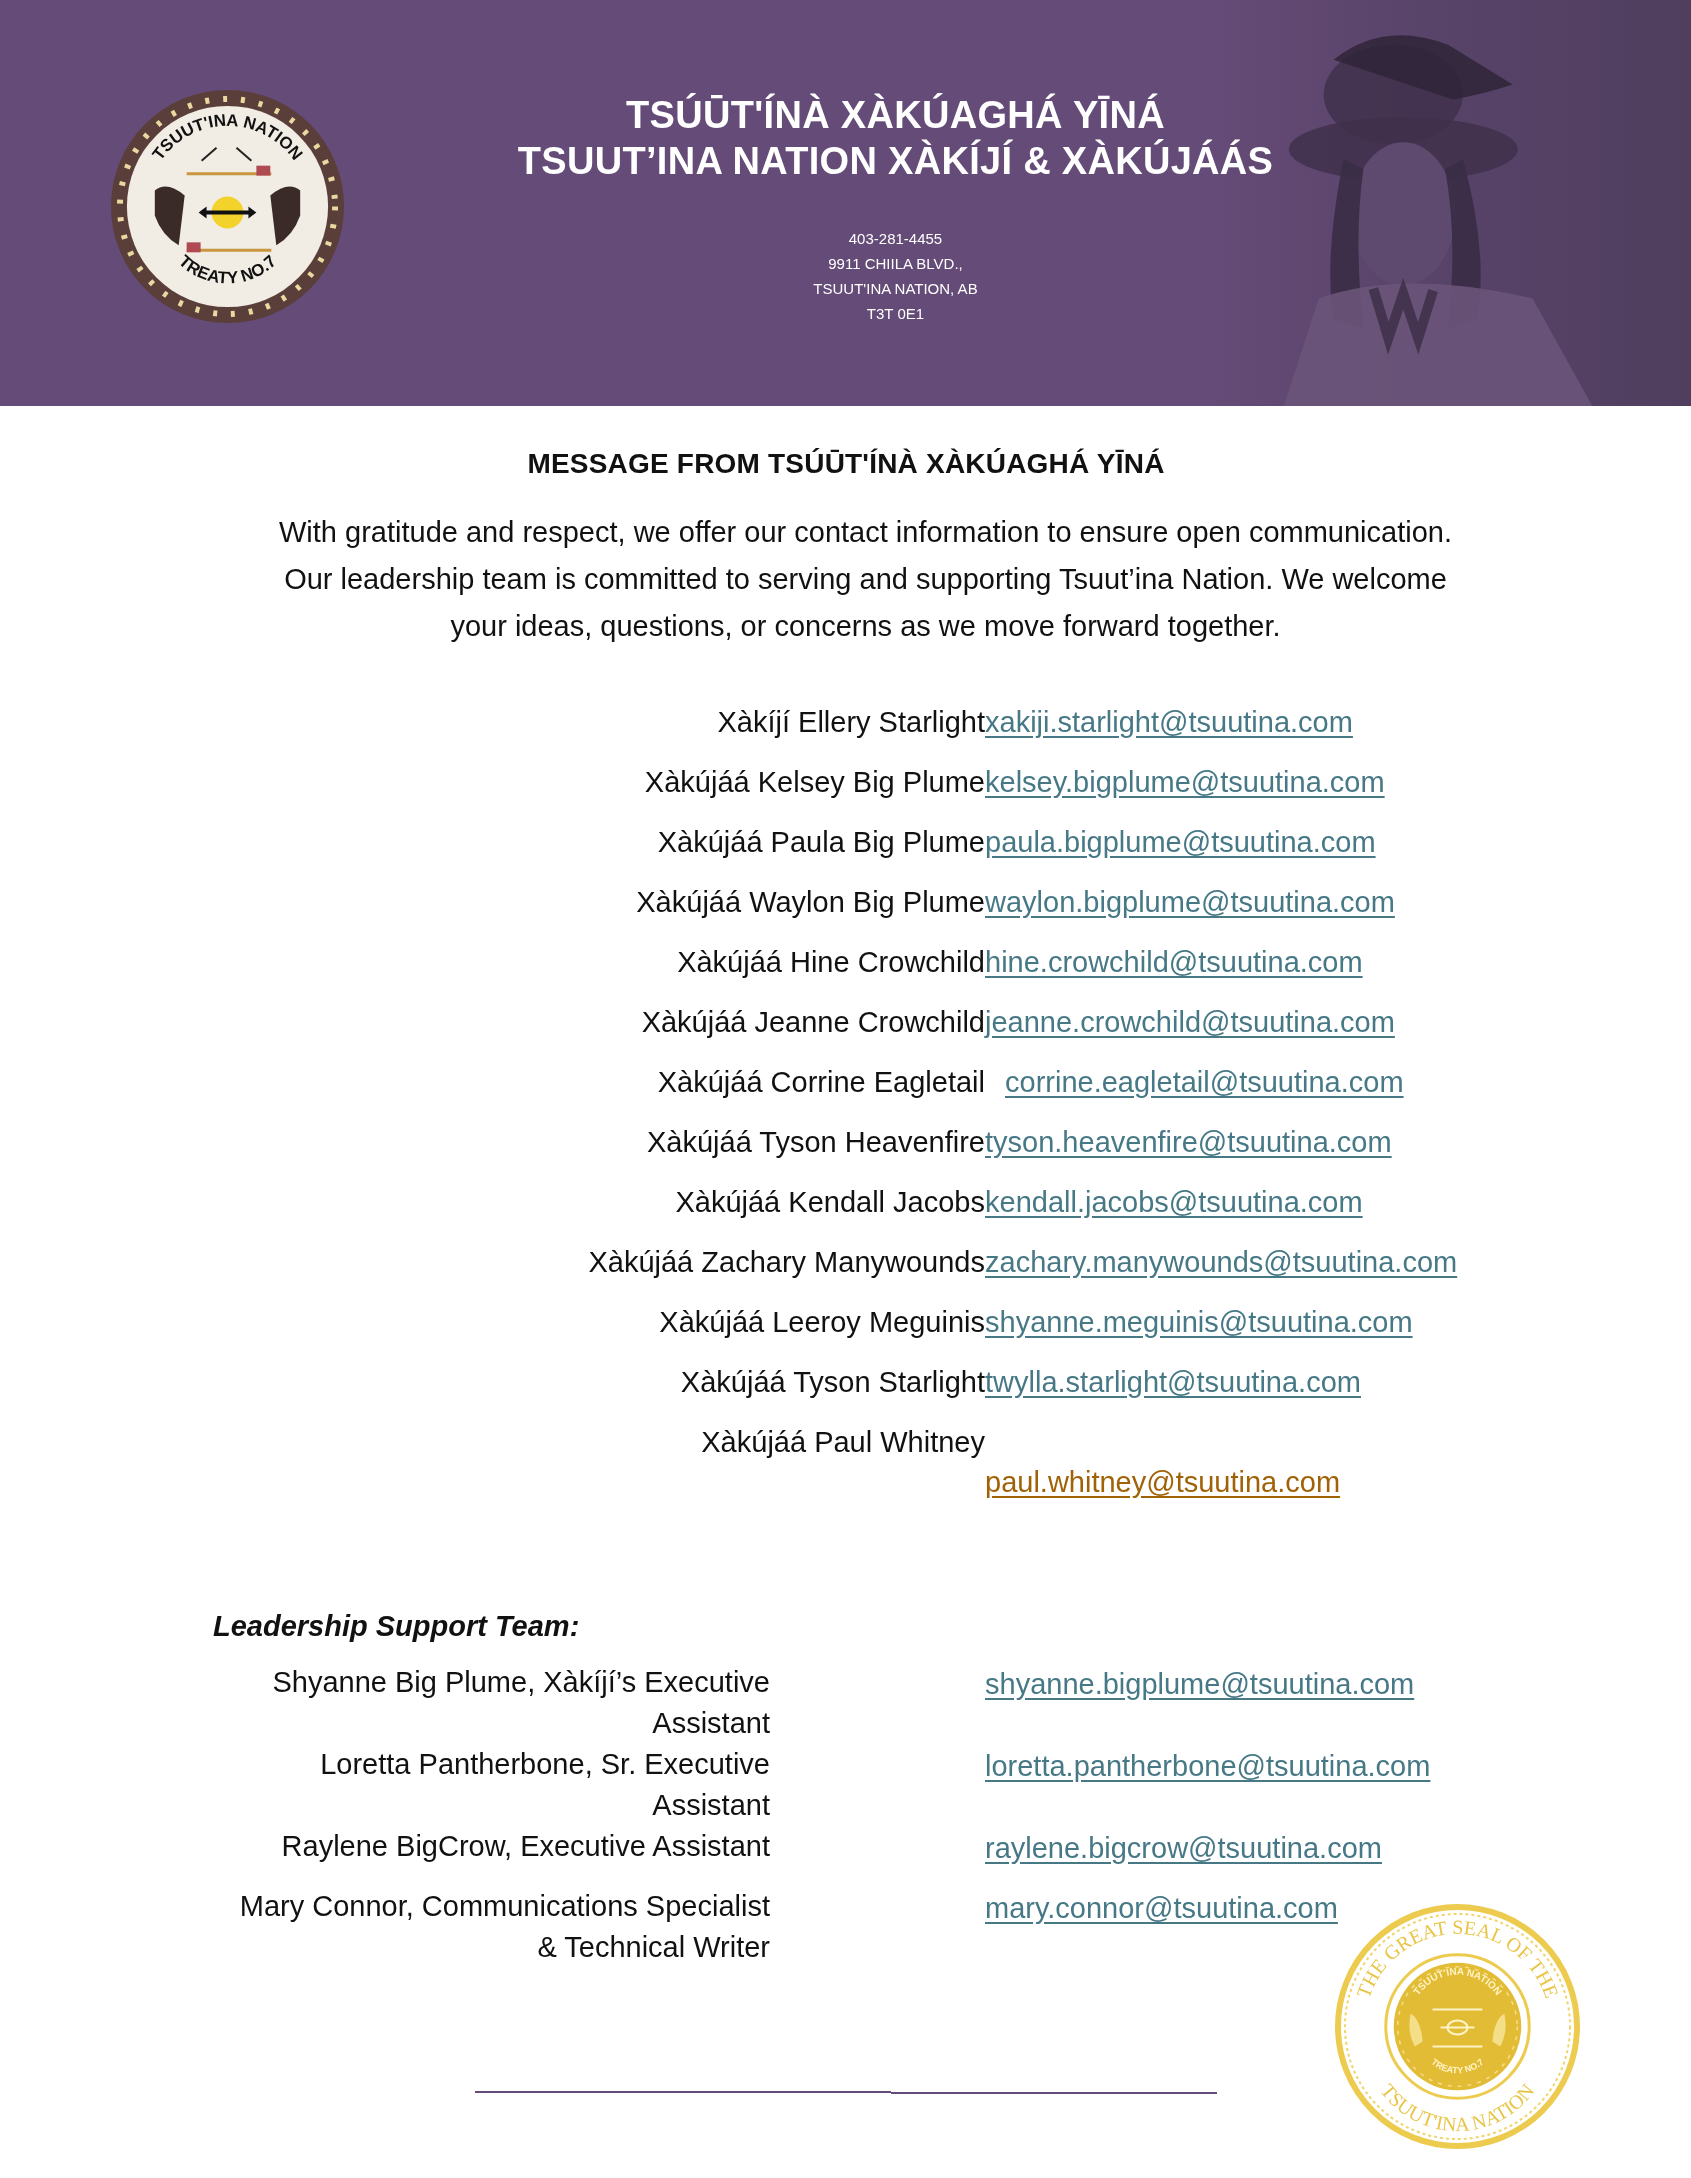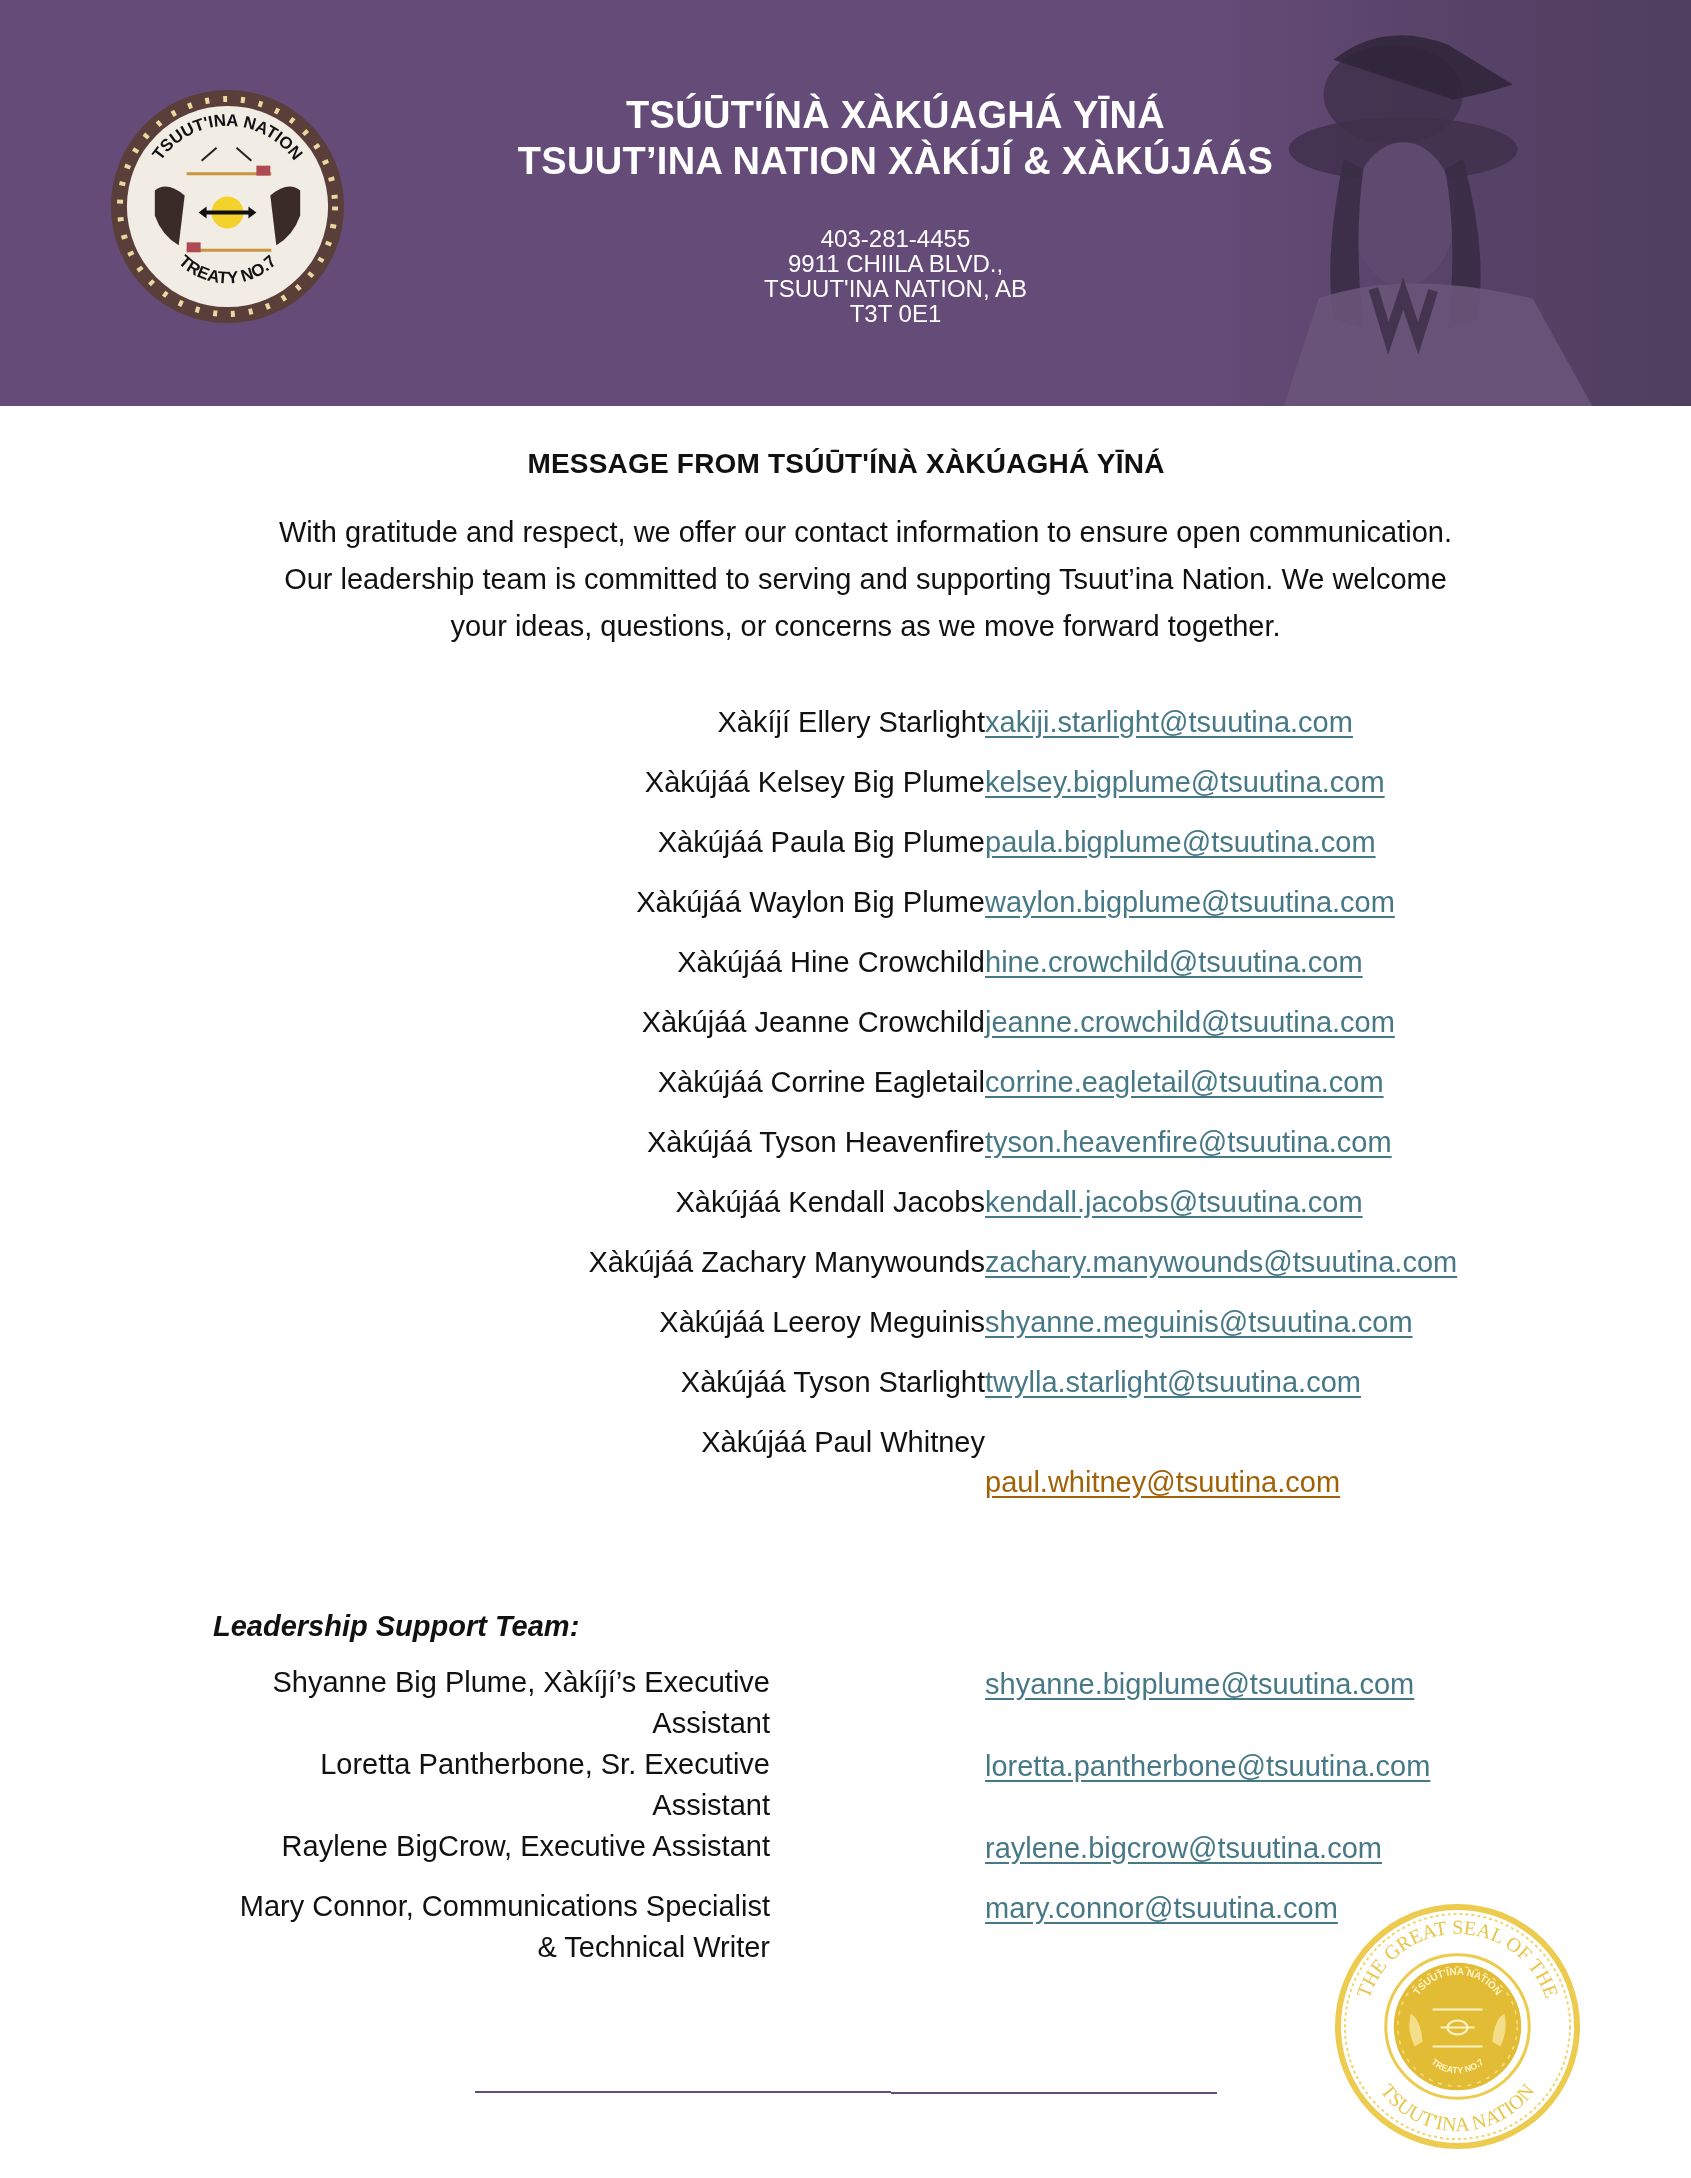--- a/index.html
+++ b/index.html
@@ -22,21 +22,21 @@
   .logo {
     position: absolute; left: 107px; top: 86px; width: 241px; height: 241px;
   }
   .header-titles {
     position: absolute; left: 398px; top: 92px; width: 995px; text-align: center; color: #ffffff;
   }
   .title-line {
     font-size: 38px; font-weight: bold; line-height: 46px; letter-spacing: 0.3px;
   }
   .contact-block {
-    margin-top: 42px; font-size: 24px; line-height: 25px;
+    margin-top: 42px; font-size: 15px; line-height: 25px;
   }
   .message-title {
     position: absolute; left: 0; width: 1692px; top: 448px; text-align: center;
     font-size: 28px; font-weight: bold; letter-spacing: 0.2px;
   }
   .intro {
     position: absolute; left: 199px; top: 509px; width: 1333px;
     font-size: 29px; line-height: 47px; text-align: center;
   }
   .leaders {
@@ -151,21 +151,21 @@
   <div class="row">
       <div class="name">Xàkújáá Hine Crowchild</div>
       <a class="email" href="mailto:hine.crowchild@tsuutina.com" style="color: rgb(70, 120, 134);">hine.crowchild@tsuutina.com</a>
     </div>
   <div class="row">
       <div class="name">Xàkújáá Jeanne Crowchild</div>
       <a class="email" href="mailto:jeanne.crowchild@tsuutina.com" style="color: rgb(70, 120, 134);">jeanne.crowchild@tsuutina.com</a>
     </div>
   <div class="row">
       <div class="name">Xàkújáá Corrine Eagletail</div>
-      <a class="email" href="mailto:corrine.eagletail@tsuutina.com" style="color: rgb(70, 120, 134);">corrine.eagletail@tsuutina.com</a>
+      <a class="email" href="mailto:corrine.eagletail@tsuutina.com" style="color: rgb(70, 120, 134); margin-left: 20px;">corrine.eagletail@tsuutina.com</a>
     </div>
   <div class="row">
       <div class="name">Xàkújáá Tyson Heavenfire</div>
       <a class="email" href="mailto:tyson.heavenfire@tsuutina.com" style="color: rgb(70, 120, 134);">tyson.heavenfire@tsuutina.com</a>
     </div>
   <div class="row">
       <div class="name">Xàkújáá Kendall Jacobs</div>
       <a class="email" href="mailto:kendall.jacobs@tsuutina.com" style="color: rgb(70, 120, 134);">kendall.jacobs@tsuutina.com</a>
     </div>
   <div class="row">

